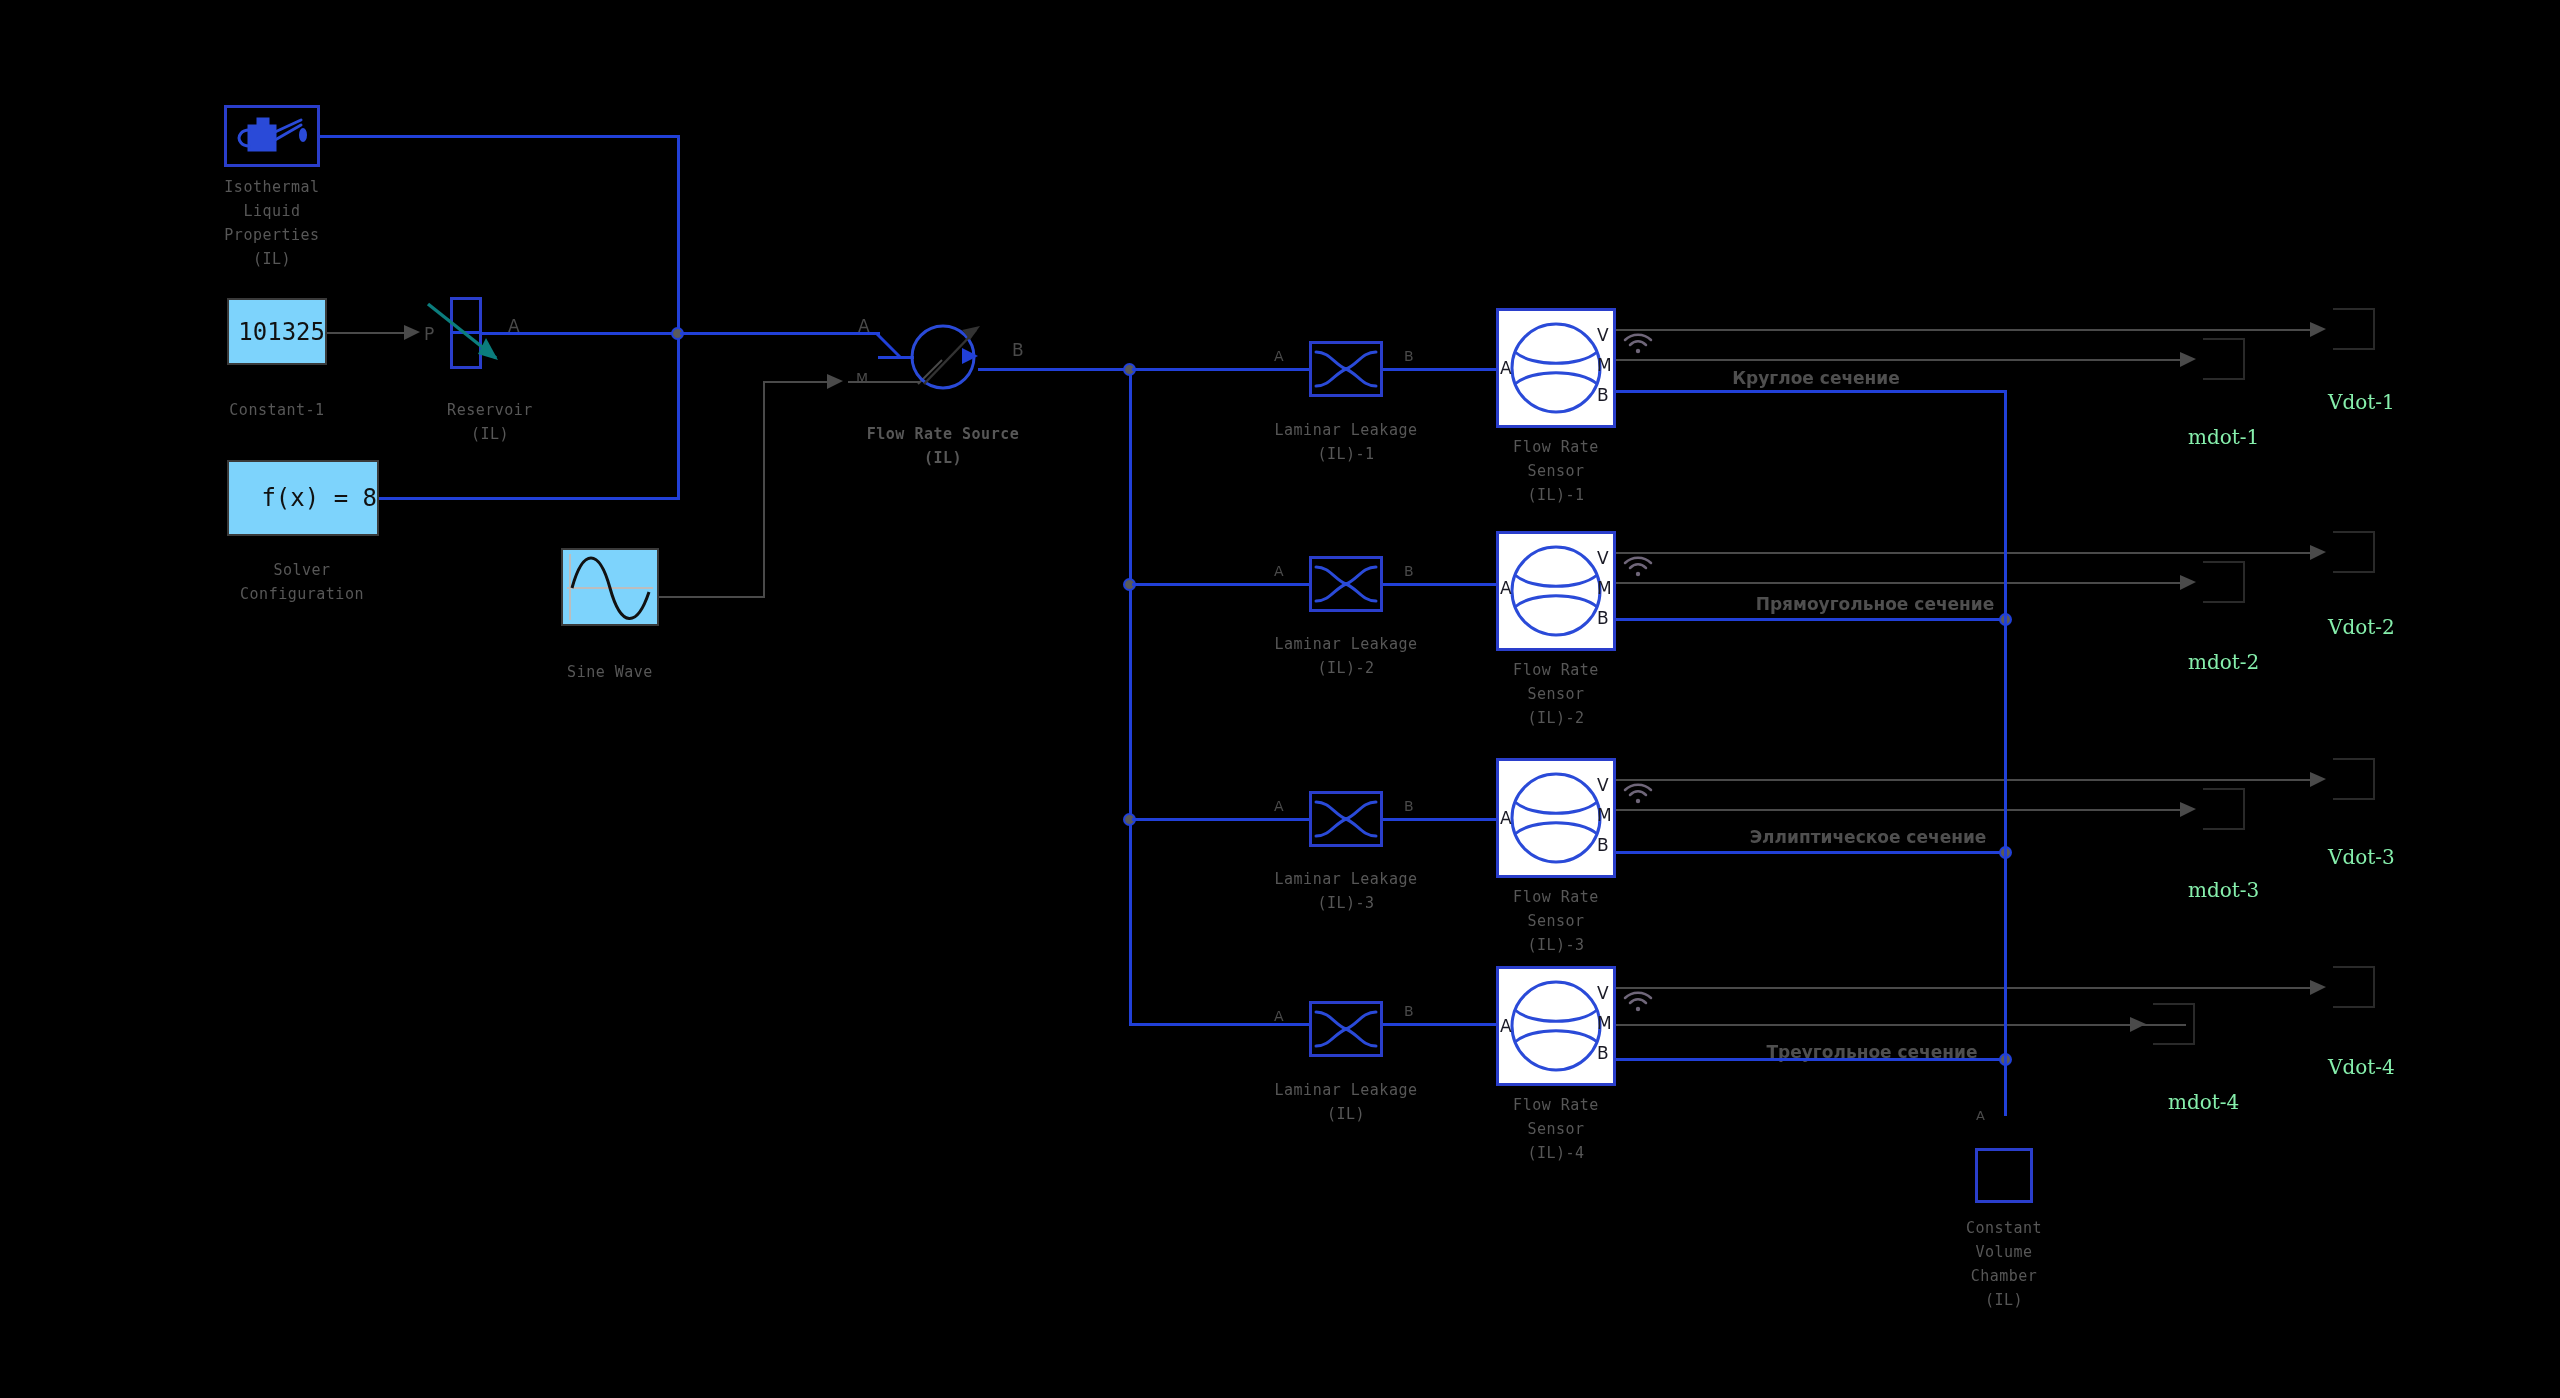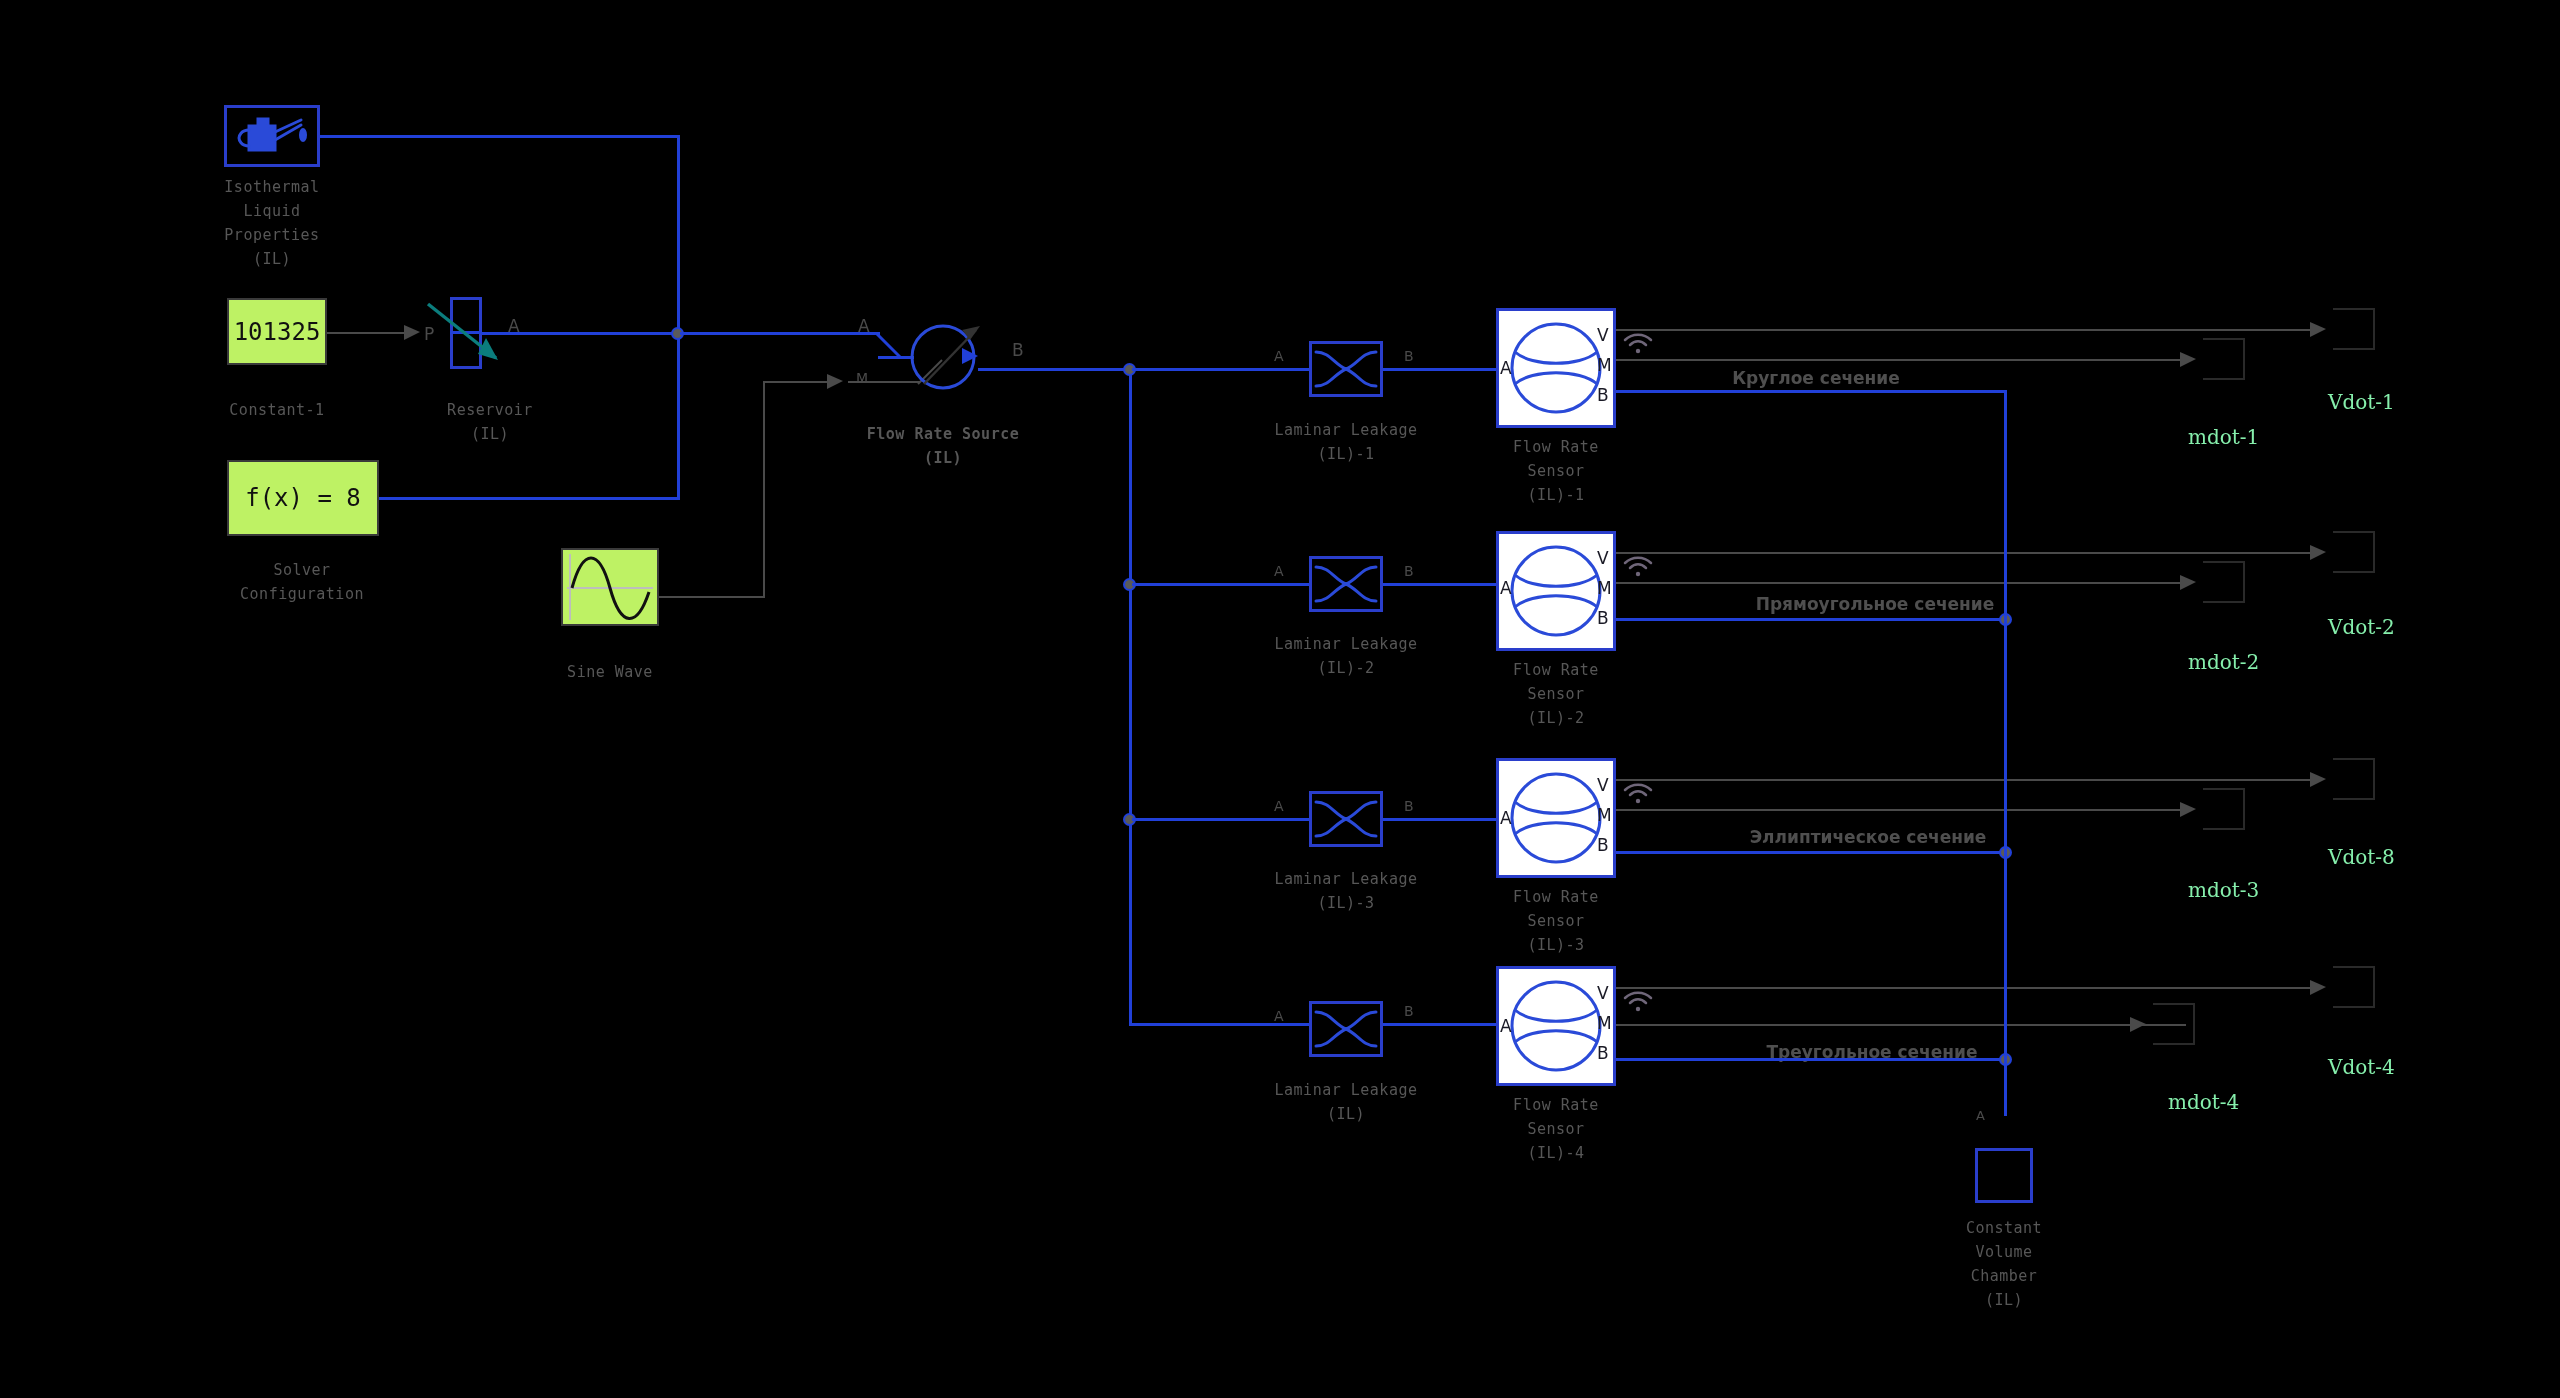--- a/index.html
+++ b/index.html
@@ -12,22 +12,22 @@
              text-align:center;white-space:pre;letter-spacing:.5px;
              font-family:"DejaVu Sans Mono","Liberation Mono",monospace;}
   .port-label{position:absolute;color:#4a4a4a;font-size:17px;
               font-family:"DejaVu Sans","Liberation Sans",sans-serif;}
   .port-label.dark{color:#1a1a26;}
   .wire-label{position:absolute;color:#4f4f4f;font-size:17px;white-space:nowrap;
               font-family:"DejaVu Sans","Liberation Sans",sans-serif;font-weight:bold;}
   .out-label{position:absolute;color:#86efac;font-size:20px;white-space:nowrap;
              font-family:"DejaVu Serif","Liberation Serif",serif;}
   
-  .wbox{position:absolute;background:#bef264;border:2px solid #3a3a3a;
-        box-sizing:border-box;display:flex;align-items:center;justify-content:center;}
+  .wbox{position:absolute;background:#7dd3fc;border:2px solid #3a3a3a;
+        box-sizing:border-box;display:flex;align-items:center;justify-content:flex-end;}
   .wbox .txt{color:#111;font-size:24px;font-family:"DejaVu Sans Mono","Liberation Mono",monospace;}
   .bbox{position:absolute;border:3px solid #2a3ecb;box-sizing:border-box;background:#000;}
   .sensorbox{position:absolute;background:#fff;border:3px solid #2a3ecb;box-sizing:border-box;}
   
   .wH{position:absolute;height:3px;background:#2140d8;}
   .wV{position:absolute;width:3px;background:#2140d8;}
   .sH{position:absolute;height:2px;background:#4a4a4a;}
   .sV{position:absolute;width:2px;background:#4a4a4a;}
   .dot{position:absolute;width:13px;height:13px;border-radius:50%;
        background:#5a5a5a;border:2px solid #2140d8;box-sizing:border-box;}
@@ -289,21 +289,21 @@
       <path d="M3 10 C10 3 22 3 29 10"></path>
         <path d="M8 15 C13 10 19 10 24 15"></path>
     </g>
     <circle cx="16" cy="21" r="2.2" fill="#6f6679"></circle>
   </svg>
   <div class="sH" style="left:1616px;top:779px;width:700px;"></div>
   <svg class="abs" style="left:2310px;top:771px;" width="18" height="18">
       <polygon points="0,1 16,8 0,16" fill="#4a4a4a"></polygon>
     </svg>
   <div class="oport" style="left:2333px;top:758px;width:42px;height:42px;border-left:none;"></div>
-  <div class="out-label" style="left:2328px;top:845px;">Vdot-8</div>
+  <div class="out-label" style="left:2328px;top:845px;">Vdot-3</div>
   <div class="sH" style="left:1616px;top:809px;width:570px;"></div>
   <svg class="abs" style="left:2180px;top:801px;" width="18" height="18">
       <polygon points="0,1 16,8 0,16" fill="#4a4a4a"></polygon>
     </svg>
   <div class="oport" style="left:2203px;top:788px;width:42px;height:42px;border-left:none;"></div>
   <div class="out-label" style="left:2188px;top:878px;">mdot-3</div>
   <div class="wire-label" style="left:1868px;top:827px;transform:translateX(-50%);">Эллиптическое сечение</div>
   <div class="wH" style="left:1616px;top:851px;width:390px;"></div>
   <div class="dot" style="left:1999px;top:846px;"></div>
 

